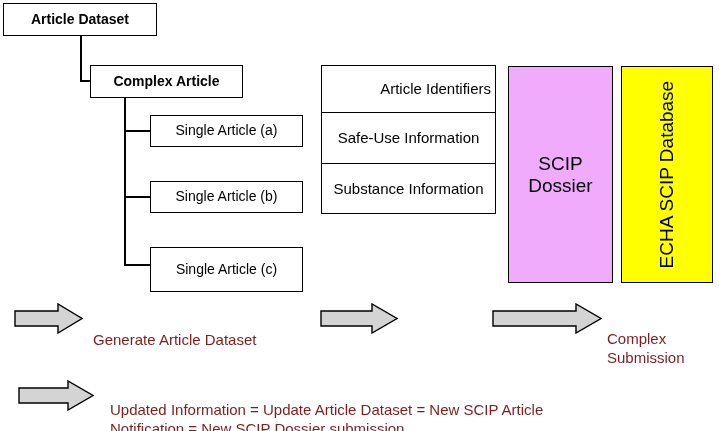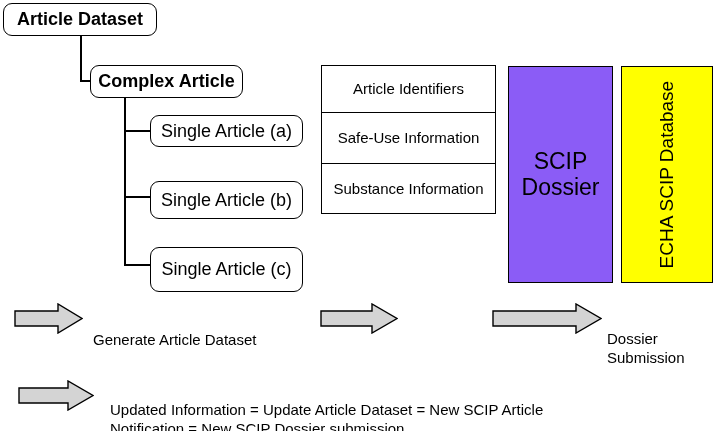--- a/index.html
+++ b/index.html
@@ -24,32 +24,31 @@
     border: 1px solid #000000;
     background: #ffffff;
     display: flex;
     align-items: center;
     justify-content: center;
     text-align: center;
     color: #000000;
     line-height: 1.12;
   }
   .tree-box {
-    font-size: 18px;
-    border-radius: 9px;
+    font-size: 14px;
   }
   .tree-box.bold {
     font-weight: bold;
   }
 
   
   #node-article-dataset { left: 3px;   top: 3px;   width: 154px; height: 33px; }
   #node-complex-article { left: 90px;  top: 65px;  width: 153px; height: 33px; align-items: center; }
   #node-single-a        { left: 150px; top: 115px; width: 153px; height: 32px; }
-  #node-single-b        { left: 150px; top: 181px; width: 153px; height: 38px; }
+  #node-single-b        { left: 150px; top: 181px; width: 153px; height: 32px; }
   #node-single-c        { left: 150px; top: 247px; width: 153px; height: 45px; }
 
   
   .conn {
     position: absolute;
     background: #000000;
   }
   .conn.v { width: 2px; }
   .conn.h { height: 2px; }
 
@@ -77,29 +76,29 @@
     align-items: center;
     justify-content: center;
     text-align: center;
     font-size: 15px;
     color: #000000;
     line-height: 1.15;
     padding: 2px 4px;
   }
   .scip-row:last-child { border-bottom: none; }
   .scip-row.header { font-style: italic; height: 70px; }
-  .scip-row.r1 { height: 47px; }
+  .scip-row.r1 { height: 47px; justify-content: flex-end; }
   .scip-row.r2 { height: 49px; }
   .scip-row.r3 { height: 51px; }
 
   
   #box-scip-dossier {
     left: 508px; top: 66px; width: 105px; height: 217px;
-    background: #8b5cf6;
-    font-size: 23px;
+    background: #f0abfc;
+    font-size: 19px;
   }
   #box-echa-db {
     left: 621px; top: 66px; width: 92px; height: 217px;
     background: #ffff00;
     font-size: 19px;
   }
   #box-echa-db .rot {
     transform: rotate(-90deg);
     white-space: nowrap;
     line-height: 1.12;
@@ -113,21 +112,21 @@
   .arrow svg { display: block; }
 
   #arrow-generate  { left: 14px;  top: 303px; }
   #arrow-scip-note { left: 320px; top: 303px; }
   #arrow-dossier   { left: 492px; top: 303px; }
   #arrow-updated   { left: 18px;  top: 380px; }
 
   .caption {
     position: absolute;
     font-size: 15px;
-    color: #000000;
+    color: #7f1d1d;
     line-height: 1.28;
     white-space: pre-line;
   }
   #cap-generate  { left: 93px;  top: 311px; }
   #cap-scip-note { left: 410px; top: 310px; }
   #cap-dossier   { left: 607px; top: 310px; }
   #cap-updated   { left: 110px; top: 381px; }
 </style>
 </head>
 <body>
@@ -195,21 +194,21 @@
       <polygon points="1,8 52,8 52,1 77,15.5 52,30 52,23 1,23" fill="#d4d4d4" stroke="#000000" stroke-width="1.4"></polygon>
     </svg>
   </div>
 
   <div class="arrow" id="arrow-dossier">
     <svg width="110" height="31" viewBox="0 0 110 31">
       <polygon points="1,8 84,8 84,1 109,15.5 84,30 84,23 1,23" fill="#d4d4d4" stroke="#000000" stroke-width="1.4"></polygon>
     </svg>
   </div>
   <div class="caption" id="cap-dossier">
-    <span>Dossier Submission</span>
+    <span>Complex Submission</span>
   </div>
 
   <div class="arrow" id="arrow-updated">
     <svg width="76" height="31" viewBox="0 0 76 31">
       <polygon points="1,8 50,8 50,1 75,15.5 50,30 50,23 1,23" fill="#d4d4d4" stroke="#000000" stroke-width="1.4"></polygon>
     </svg>
   </div>
   <div class="caption" id="cap-updated">
     <span>Updated Information = Update Article Dataset = New SCIP Article
 Notification = New SCIP Dossier submission</span>

